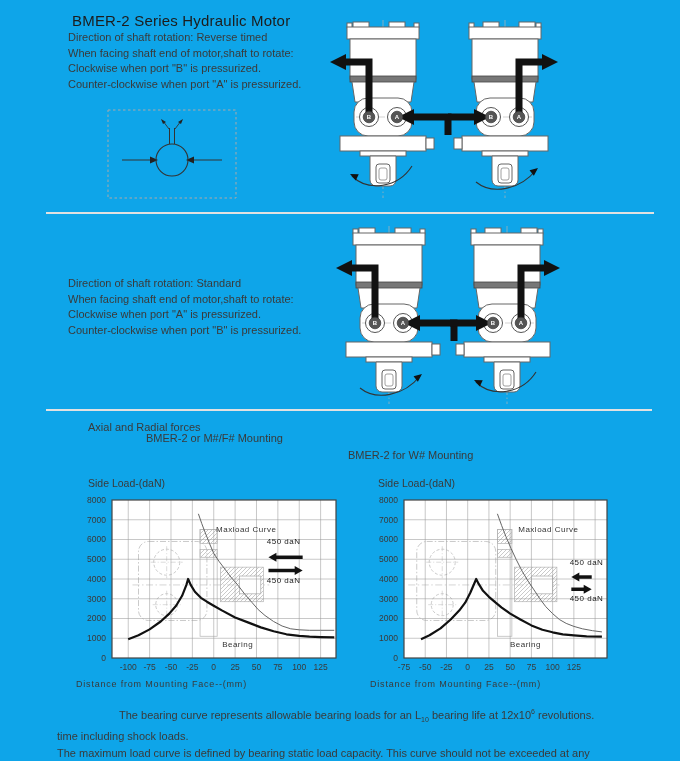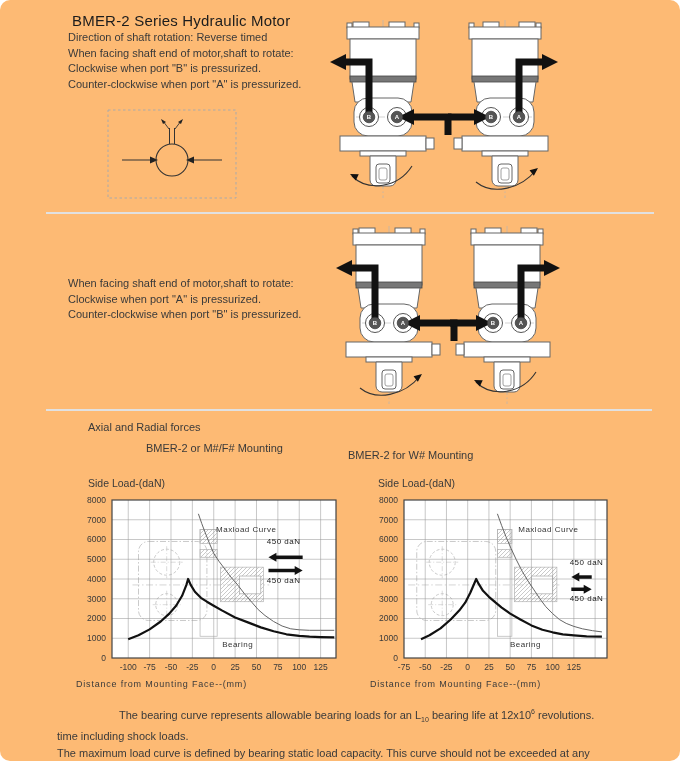--- a/index.html
+++ b/index.html
@@ -1,17 +1,17 @@
 <!DOCTYPE html>
 <html><head>
 <meta charset="utf-8">
 <style>
   html,body{margin:0;padding:0;background:#fff;}
-  #page{position:relative;width:680px;height:761px;background:#fdba74;overflow:hidden;
-        font-family:"Liberation Sans", sans-serif;color:#333;border-radius:10px;}
+  #page{position:relative;width:680px;height:761px;background:#0ea5e9;overflow:hidden;
+        font-family:"Liberation Sans", sans-serif;color:#333;}
   .abs{position:absolute;}
   .title{font-size:15px;color:#1c1c1c;letter-spacing:.2px;}
   .para{font-size:11px;line-height:15.5px;color:#3a3a3a;}
   .hdr{font-size:11px;color:#3a3a3a;}
   .charttitle{font-size:11px;color:#3a3a3a;}
   .sidelabel{font-size:10.5px;color:#3a3a3a;}
   .divider{height:2px;background:#e1e1e1;}
   .footer{font-size:11px;line-height:16.5px;color:#3a3a3a;width:578px;}
   .footer .ind{padding-left:62px;}
   sub,sup{font-size:7px;}
@@ -109,20 +109,21 @@
       <circle cx="71" cy="99" r="5.8" fill="#555" stroke="#333" stroke-width="0.7"></circle>
       <text x="43" y="101.3" font-size="6" text-anchor="middle" fill="#fff" font-weight="bold">B</text>
       <text x="71" y="101.3" font-size="6" text-anchor="middle" fill="#fff" font-weight="bold">A</text>
       <path d="M28,164 C44,177 72,172 88,152" fill="none" stroke="#333" stroke-width="1.1"></path>
       <polygon points="90,150 85.85072913478604,157.6833294402288 81.54109880750642,152.16725416498176" fill="#111"></polygon>
     </svg>
 
   <div class="abs divider" style="left:46px;top:212px;width:608px;"></div>
 
   <div class="abs para" style="left:68px;top:276px;width:305px;">
+    <div>Direction of shaft rotation: Standard</div>
     <div>When facing shaft end of motor,shaft to rotate:</div>
     <div>Clockwise when port "A" is pressurized.</div>
     <div>Counter-clockwise when port "B" is pressurized.</div>
   </div>
 
   <svg class="abs" style="left:332px;top:224px;" width="130" height="185" viewBox="0 0 130 185">
       <g>
         <line x1="57" y1="2" x2="57" y2="180" stroke="#b5b5b5" stroke-width="0.7" stroke-dasharray="7 2.5 1.5 2.5"></line>
         <rect x="27" y="4" width="16" height="6" fill="#fff" stroke="#666" stroke-width="1"></rect>
         <rect x="63" y="4" width="16" height="6" fill="#fff" stroke="#666" stroke-width="1"></rect>
@@ -185,21 +186,21 @@
       <text x="43" y="101.3" font-size="6" text-anchor="middle" fill="#fff" font-weight="bold">B</text>
       <text x="71" y="101.3" font-size="6" text-anchor="middle" fill="#fff" font-weight="bold">A</text>
       <path d="M86,148 C72,170 42,174 26,158" fill="none" stroke="#333" stroke-width="1.1"></path>
       <polygon points="24,156 32.72962621238565,156.2088688392973 29.771298380200754,162.55302334855386" fill="#111"></polygon>
     </svg>
 
   <div class="abs divider" style="left:46px;top:409px;width:606px;"></div>
 
   <div class="abs hdr" style="left:88px;top:421px;">Axial and Radial forces</div>
 
-  <div class="abs charttitle" style="left:98px;top:442px;padding-left:48px;">BMER-2 or M#/F# Mounting</div>
+  <div class="abs charttitle" style="left:98px;top:432px;padding-left:48px;">BMER-2 or M#/F# Mounting</div>
   <div class="abs charttitle" style="left:348px;top:449px;">BMER-2 for W# Mounting</div>
 
   <div class="abs sidelabel" style="left:88px;top:477px;">Side Load-(daN)</div>
   <div class="abs sidelabel" style="left:378px;top:477px;">Side Load-(daN)</div>
 
   <svg class="abs" style="left:66px;top:492px;" width="300" height="205" viewBox="0 0 300 205">
       <defs>
         <pattern id="hatch0" width="4" height="4" patternUnits="userSpaceOnUse">
           <path d="M0,4 L4,0" stroke="#b3b3b3" stroke-width="0.7"></path>
         </pattern>

